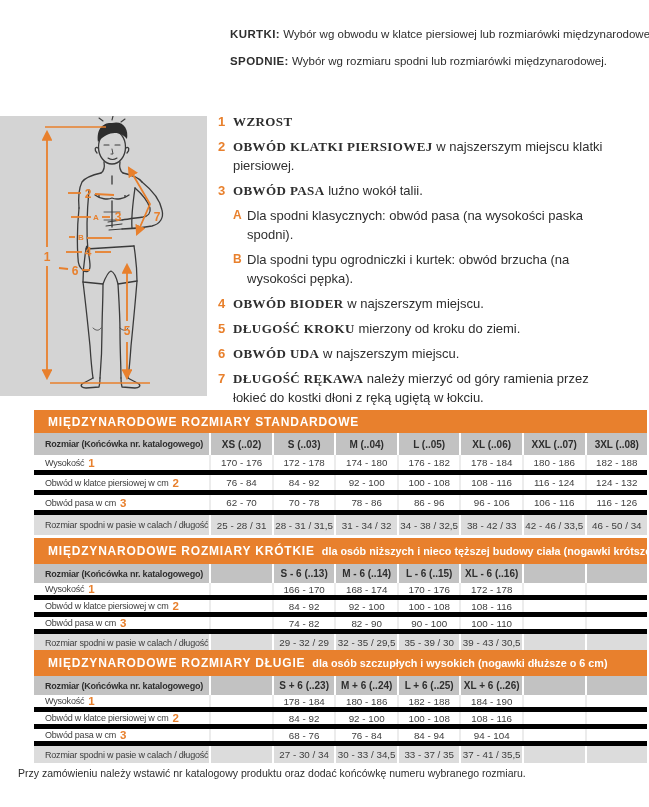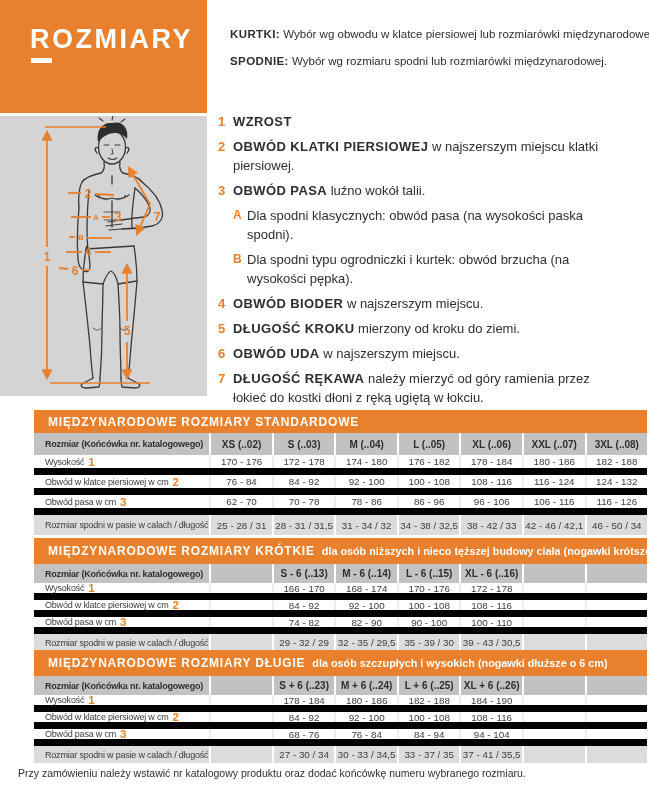--- a/index.html
+++ b/index.html
@@ -24,34 +24,34 @@
   .figure-box{position:absolute;left:0;top:116px;width:207px;height:280px;background:var(--figurebg);}
   .figure-box svg{display:block;width:207px;height:280px;}
   svg text{font-family:"Liberation Sans","DejaVu Sans",sans-serif;font-weight:bold;fill:var(--orange);}
   .fl{font-size:12px;} .fs{font-size:8px;}
 
   
   .mlist{position:absolute;left:218px;top:112px;width:426px;font-size:13px;line-height:19px;}
   .mi{display:flex;margin-bottom:6px;}
   .mi .n{flex:0 0 15px;color:var(--orange);font-weight:bold;}
   .mi .c{flex:1;max-width:392px;}
-  .hd{font-weight:bold;letter-spacing:0.4px;}
+  .hd{font-weight:bold;letter-spacing:0.4px;font-family:Liberation Serif, serif;}
   .ms{display:flex;margin:2px 0 6px 15px;}
   .ms .n{flex:0 0 14px;color:var(--orange);font-weight:bold;font-size:12px;}
   .ms .c{flex:1;max-width:375px;}
   .note{margin-top:7px;}
 
   
   .tbl{position:absolute;left:34px;width:613px;}
   .t-title{height:26px;background:var(--orange);color:#fff;display:flex;align-items:center;padding-left:14px;white-space:nowrap;}
   .t-title-main{font-weight:bold;font-size:12px;letter-spacing:0.8px;}
   .t-title-sub{font-weight:bold;font-size:10.8px;margin-left:7px;letter-spacing:0;}
   .t-row{display:flex;height:17px;align-items:stretch;}
   .t-head{background:var(--headrow);height:19px;font-weight:bold;}
-  .t-plain{background:#fff;border-bottom:7px solid #000000;justify-content:space-between;}
+  .t-plain{background:#fff;border-bottom:5px solid #000000;justify-content:space-between;}
   .t-shaded{background:var(--shadedrow);}
   .t-row .c0{flex:0 0 28.6%;display:flex;align-items:center;padding-left:11px;overflow:hidden;white-space:nowrap;letter-spacing:-0.2px;}
   .t-row .c{flex:1 1 0;display:flex;align-items:center;justify-content:center;white-space:nowrap;border-left:2px solid #fff;}
   .t-plain .c{border-left-color:#ececec;}
   .t-head .c0{font-size:9px;border-radius:8px;}
   .t-head .c{font-size:10px;}
   .t-plain .c0,.t-shaded .c0{font-size:9px;color:#3c3c3c;}
   .t-plain .c,.t-shaded .c{font-size:9.8px;color:#3c3c3c;}
   .rnum{color:var(--orange);font-weight:bold;font-size:11.5px;margin-left:4px;letter-spacing:0;}
   .tbl.big .t-title{height:23px;}
@@ -61,24 +61,20 @@
 
   
   .footer{position:absolute;left:18px;top:766px;font-size:10.5px;line-height:14.5px;color:#2e2e2e;}
   .footer p{white-space:nowrap;}
 </style>
 </head>
 <body>
 
 <div id="page">
 
-  <div class="orange-block">
-    <div class="title">ROZMIARY</div>
-    <div class="dash"></div>
-  </div>
 
   <div class="intro">
     <p><b>KURTKI:</b> <span>Wybór wg obwodu w klatce piersiowej lub rozmiarówki międzynarodowej.</span></p>
     <p><b>SPODNIE:</b> <span>Wybór wg rozmiaru spodni lub rozmiarówki międzynarodowej.</span></p>
   </div>
 
   <div class="figure-box">
     <svg viewBox="0 0 207 280">
       <defs>
         <marker id="ah" viewBox="0 0 10 10" refX="8" refY="5" markerWidth="6" markerHeight="6" orient="auto-start-reverse">
@@ -248,21 +244,21 @@
         </div>
         <div class="t-row t-shaded">
           <div class="c0">
             <span>Rozmiar spodni w pasie w calach / długość</span>
           </div>
           <div class="c">25 - 28 / 31</div>
           <div class="c">28 - 31 / 31,5</div>
           <div class="c">31 - 34 / 32</div>
           <div class="c">34 - 38 / 32,5</div>
           <div class="c">38 - 42 / 33</div>
-          <div class="c">42 - 46 / 42,1</div>
+          <div class="c">42 - 46 / 33,5</div>
           <div class="c">46 - 50 / 34</div>
         </div>
       </div>
   </section>
 
   <section class="tbl" style="top:538px">
     <div class="t-title">
       <span class="t-title-main">MIĘDZYNARODOWE ROZMIARY KRÓTKIE</span>
       <span class="t-title-sub">dla osób niższych i nieco tęższej budowy ciała (nogawki krótsze o 6 cm)</span>
     </div>

